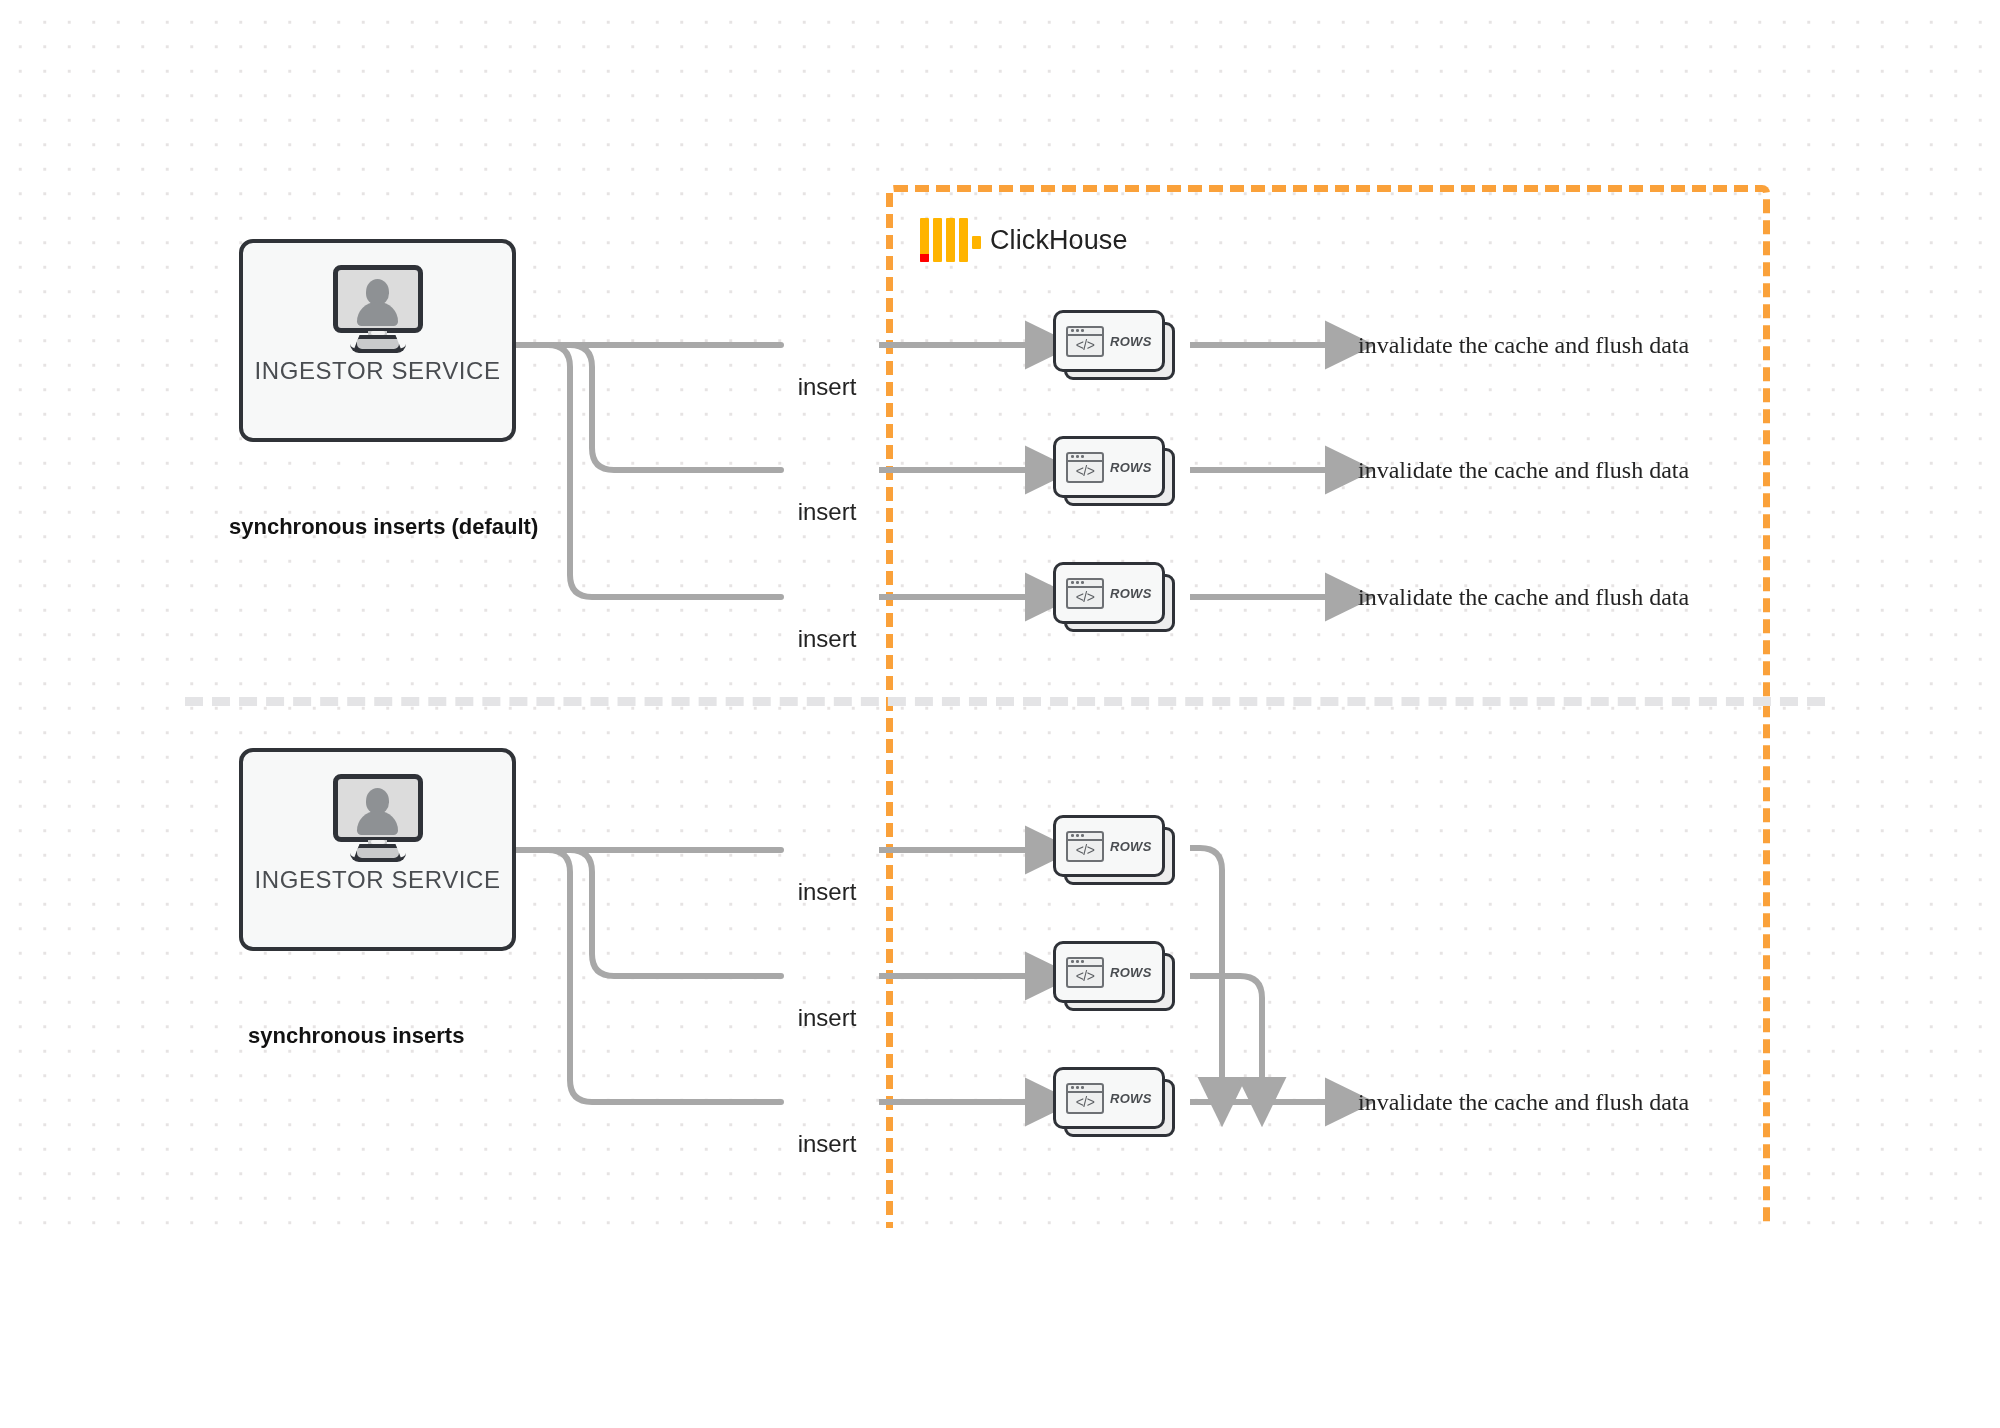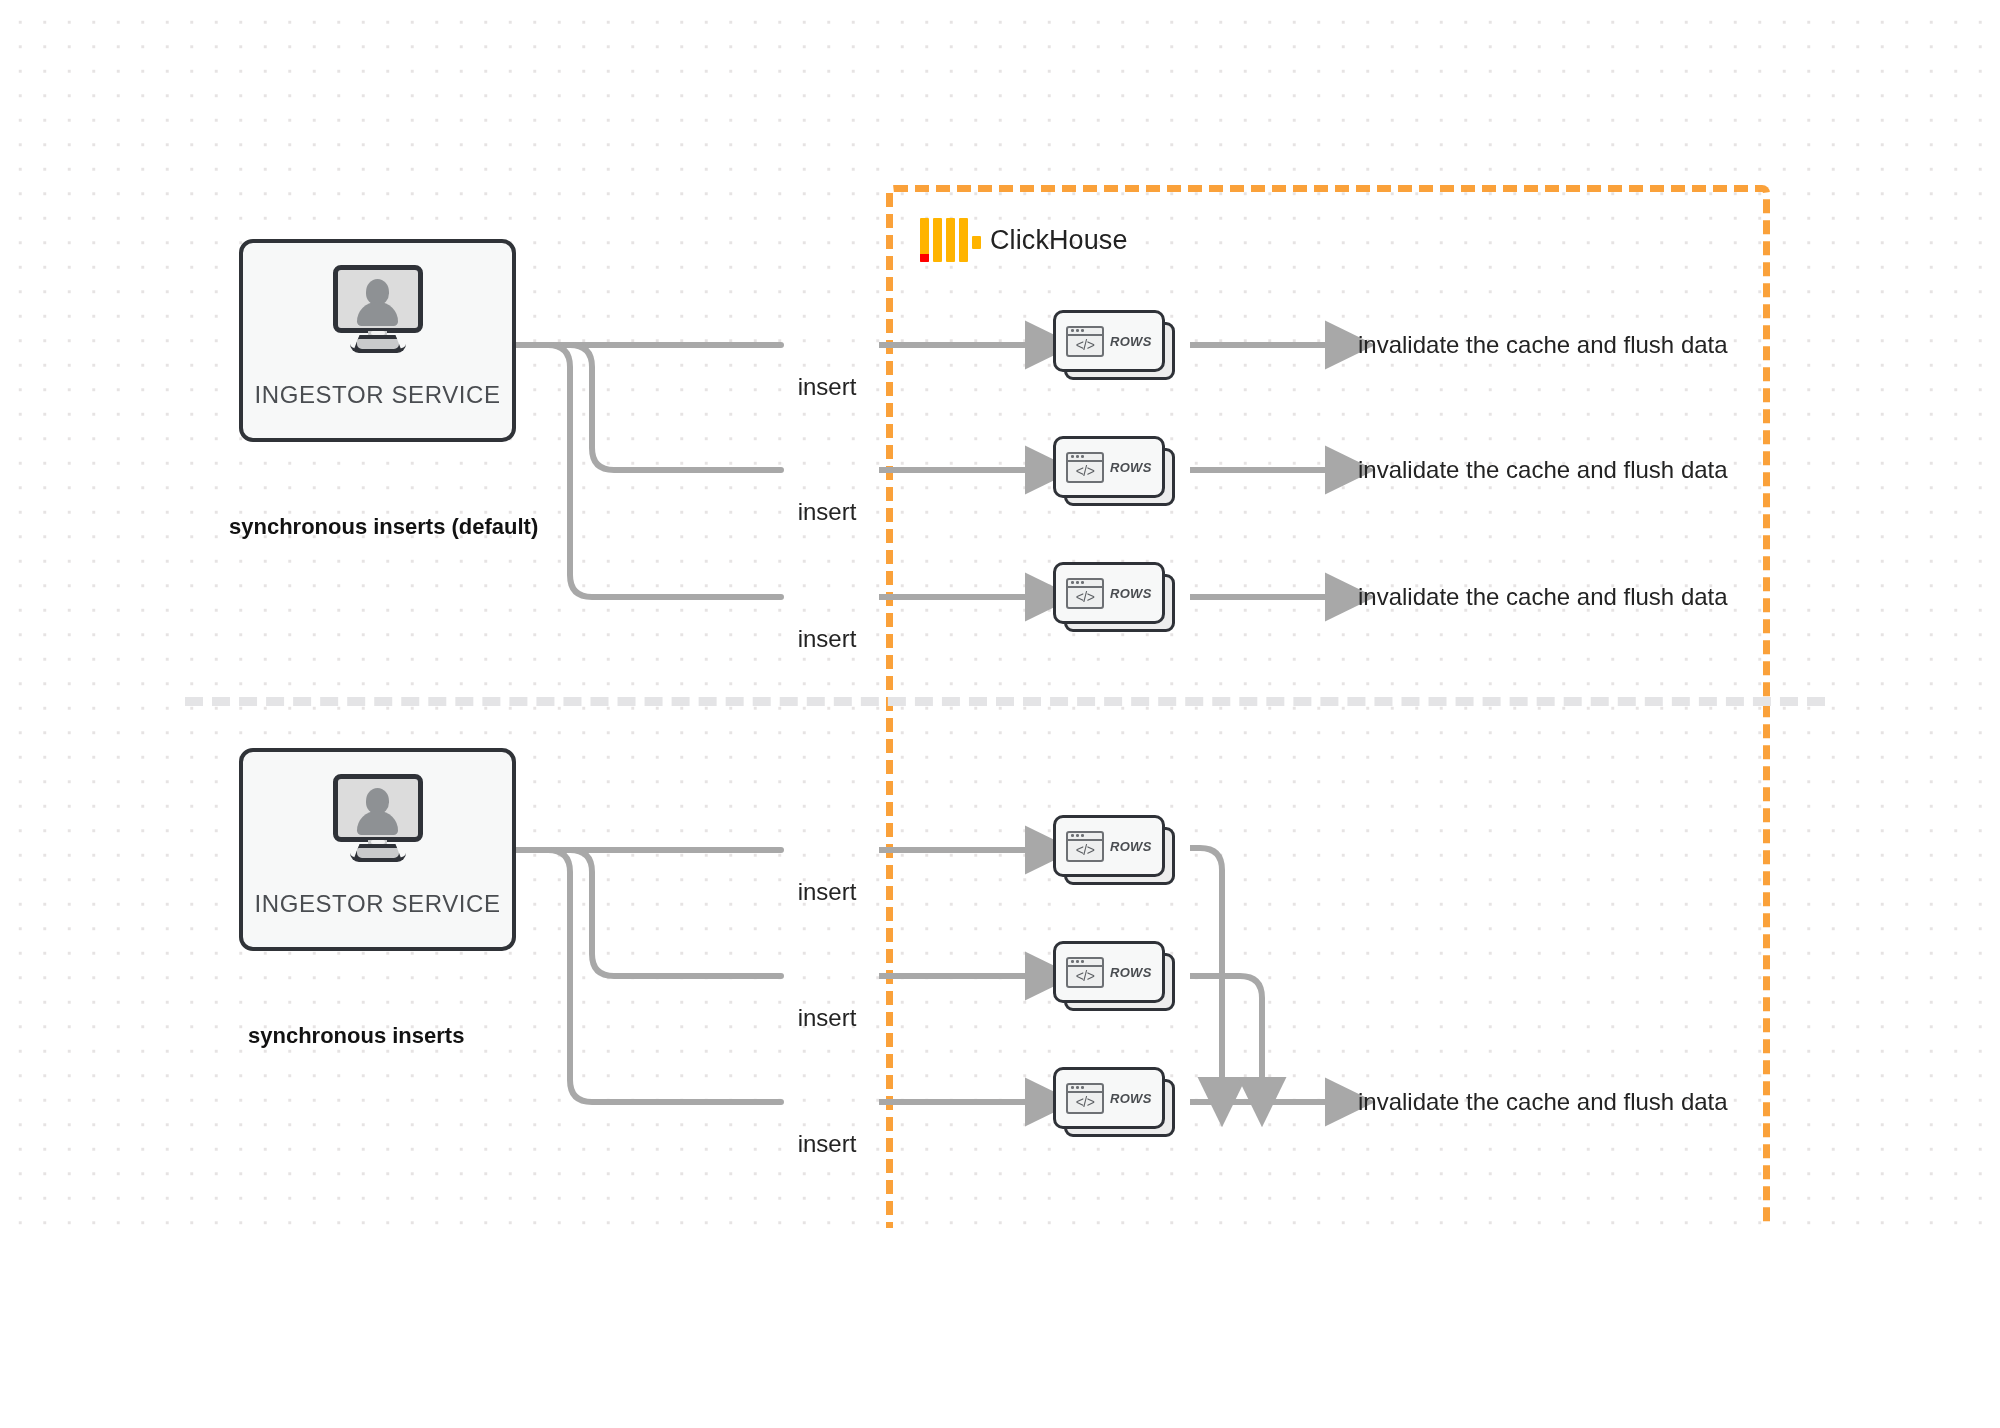--- a/index.html
+++ b/index.html
@@ -161,21 +161,21 @@
   }
   .mon-base-outline {
     position: absolute;
     left: 20px; top: 68px;
     width: 56px; height: 20px;
     border-bottom: 4px solid #2F3238;
     border-radius: 0 0 9px 9px;
     box-sizing: border-box;
   }
   .ingestor-label {
-    margin-top: 28px;
+    margin-top: 4px;
     font-size: 24px;
     color: #4A4D51;
     letter-spacing: 0.6px;
     white-space: nowrap;
   }
 
   
   .section-caption {
     position: absolute;
     font-size: 22px;
@@ -272,21 +272,21 @@
   }
 
   
   .edge-label {
     position: absolute;
     font-size: 24px;
     color: #232323;
     white-space: nowrap;
   }
   .edge-label.insert { transform: translate(-50%, -50%); margin-top: 42px; }
-  .edge-label.sink   { transform: translateY(-50%); }
+  .edge-label.sink   { transform: translateY(-50%); font-family: Liberation Serif, serif; }
 </style>
 </head>
 <body>
 
 <div id="canvas">
 
   <div class="ch-container"></div>
 
   <div class="ch-header">
     <div class="ch-logo">

